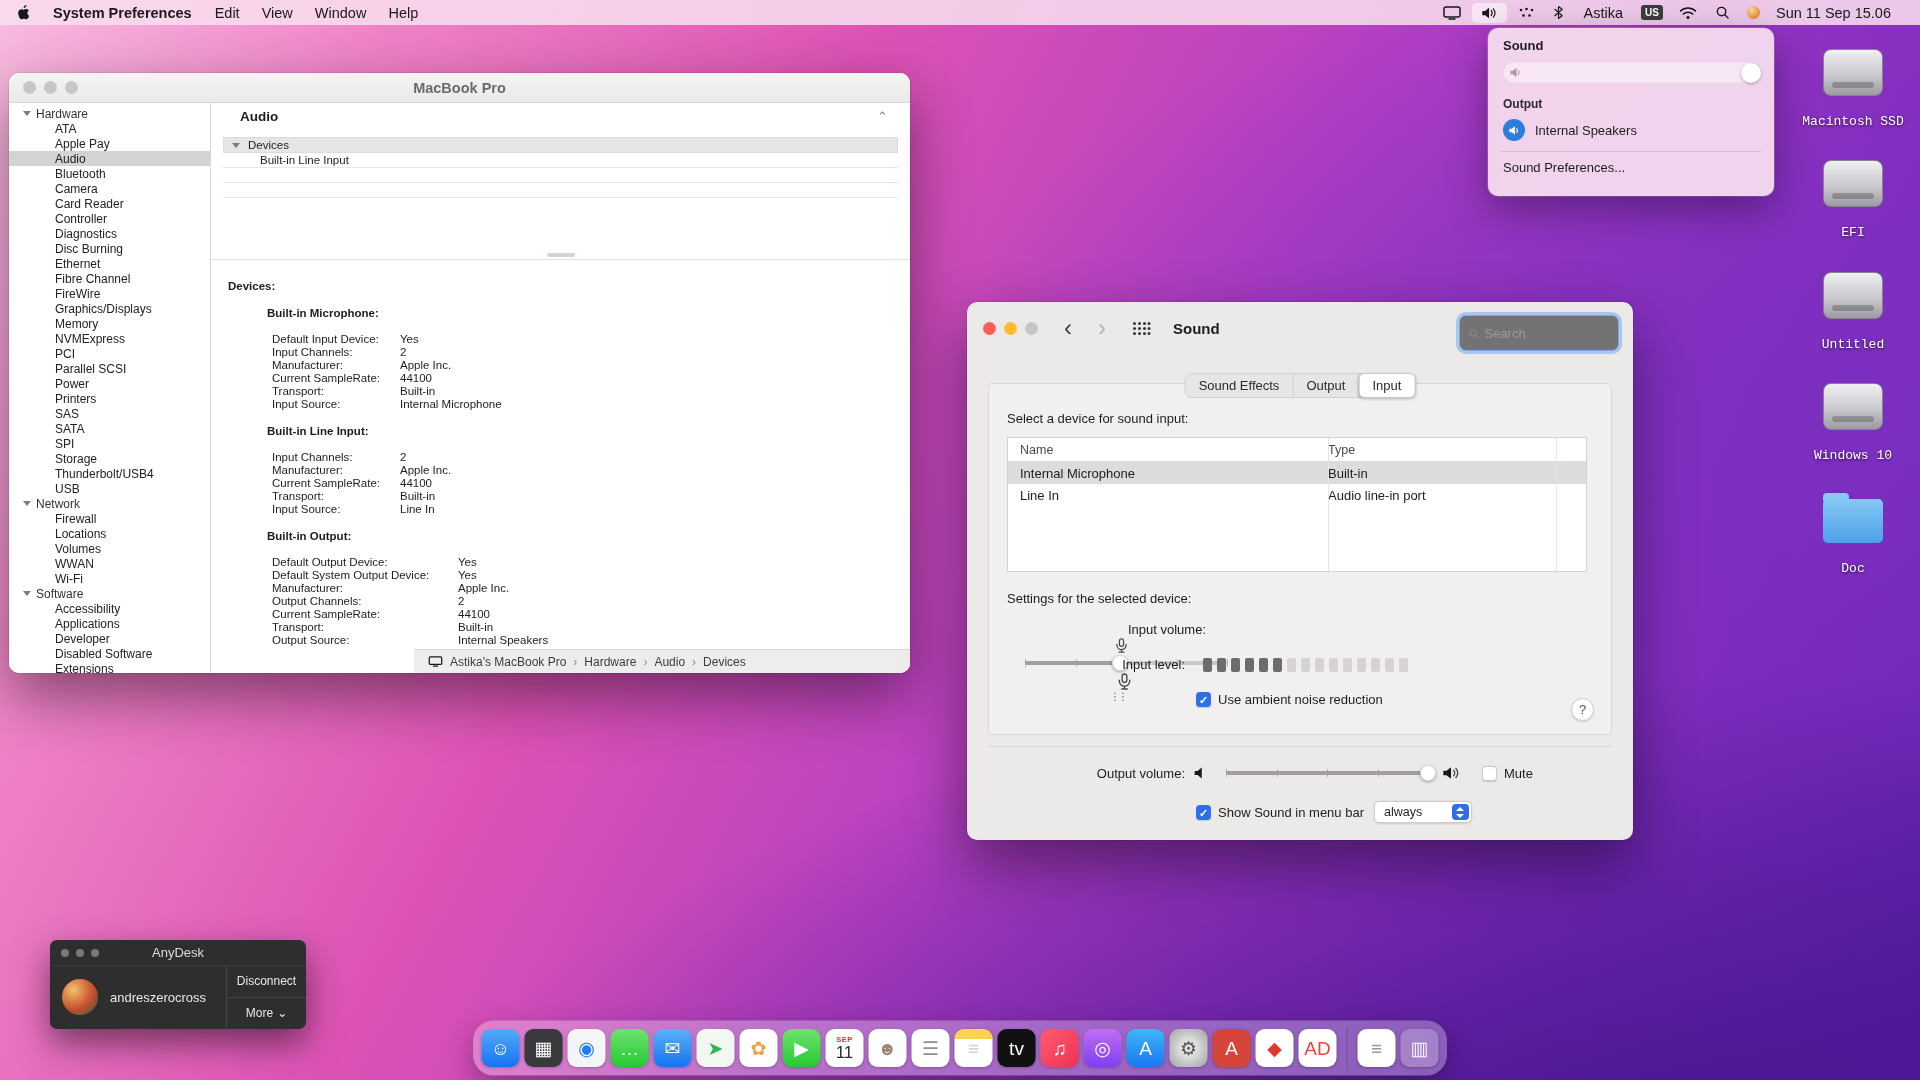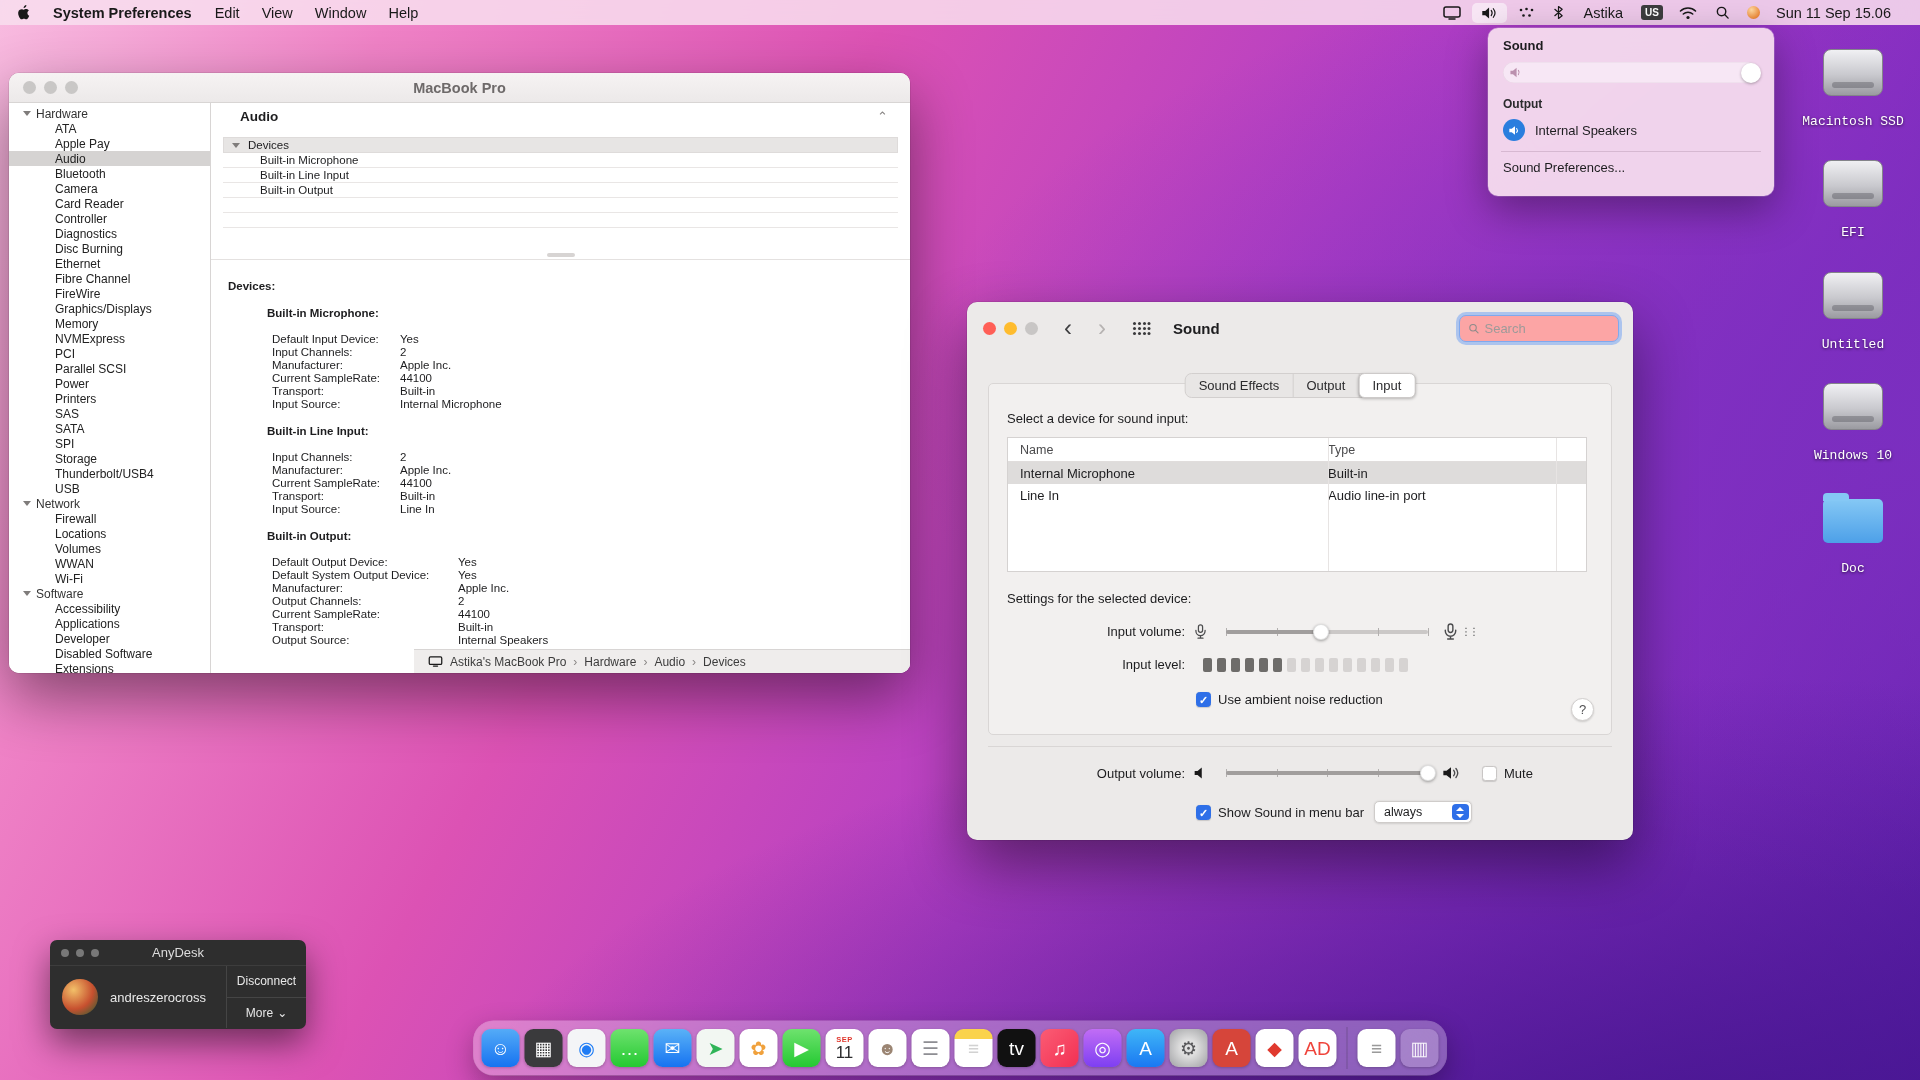--- a/index.html
+++ b/index.html
@@ -86,22 +86,22 @@
   .crumbs li { white-space:nowrap; }
   .crumbs li + li::before { content:"›"; margin:0 7px; color:#8a8786; }
 
   
   .soundwin { left:967px; top:302px; width:666px; height:538px; background:#eceae9; }
   .sw-toolbar { height:52px; display:flex; align-items:center; padding:0 16px; position:relative; }
   .sw-nav { display:flex; align-items:center; margin-left:26px; gap:26px; }
   .sw-back { font-size:24px; color:#3e3e40; line-height:1; }
   .sw-fwd { font-size:24px; color:#b6b3b2; line-height:1; }
   .sw-title { font-size:15px; font-weight:bold; margin-left:22px; }
-  .searchbox { position:absolute; right:14px; top:13px; width:160px; height:27px;
-    background:#fca5a5; border:1px solid #7fa9ee; border-radius:7px;
+  .searchbox { position:absolute; right:14px; top:13px; width:160px; height:36px;
+    background:#737373; border:1px solid #7fa9ee; border-radius:7px;
     box-shadow:0 0 0 3px rgba(77,139,245,.4); display:flex; align-items:center; padding:0 8px; }
   .searchbox input { border:none; outline:none; width:100%; font-size:13px; margin-left:5px;
     font-family:"Liberation Sans",sans-serif; background:transparent; color:#222; }
   .searchbox input::placeholder { color:#9d9a99; }
 
   .tabpanel { position:absolute; left:21px; top:81px; width:624px; height:352px;
     background:rgba(250,248,247,.45); border:1px solid #d9d6d5; border-radius:5px; }
   .tabs { position:absolute; top:71px; left:50%; transform:translateX(-50%); display:flex;
     background:#e8e6e5; border:1px solid #d2cfce; border-radius:7px; z-index:2; font-size:13px; }
   .tab { padding:4px 13px; color:#2b2b2d; border-right:1px solid #d2cfce; }
@@ -422,28 +422,22 @@
           <span class="hlabel">Audio</span>
           <span class="collapse">⌃</span>
         </div>
         <div class="si-table">
           <div class="si-grouprow">
             <span class="tri"></span>
             <span>Devices</span>
           </div>
           <div>
 
-          <div class="si-devrow">
-                <span>Built-in Microphone</span>
-              </div>
               <div class="si-devrow">
                 <span>Built-in Line Input</span>
-              </div>
-              <div class="si-devrow">
-                <span>Built-in Output</span>
               </div>
             </div>
           <div class="si-devrow empty"></div>
           <div class="si-devrow empty"></div>
         </div>
         <div class="splitter">
             <span class="grip"></span>
           </div>
 
         <div class="detail">
@@ -628,21 +622,21 @@
           </div>
           <div class="dt-row">
             <span class="dt-name">Line In</span>
             <span class="dt-type">Audio line-in port</span>
           </div>
         </div>
     </div>
 
     <div class="sw-label" style="left:40px; top:289px;">Settings for the selected device:</div>
 
-    <div class="form-row" style="left:40px; top:320px;">
+    <div class="form-row" style="left:40px; top:320px;flex-direction:column;">
       <span class="rlabel">Input volume:</span>
       <svg class="line" width="15" height="17" viewBox="0 0 18 19" style="margin-left:8px;stroke:#4c4c4e">
         <rect x="6.5" y="1.5" width="5" height="9" rx="2.5"></rect>
           <path d="M3.5 8v1a5.5 5.5 0 0011 0V8M9 14.5v3M6 17.5h6"></path>
       </svg>
       <div class="slider">
         <div class="track"></div>
         <span class="tick" style="left:0%"></span>
           <span class="tick" style="left:25%"></span>
         <span class="tick" style="left:50%"></span>

